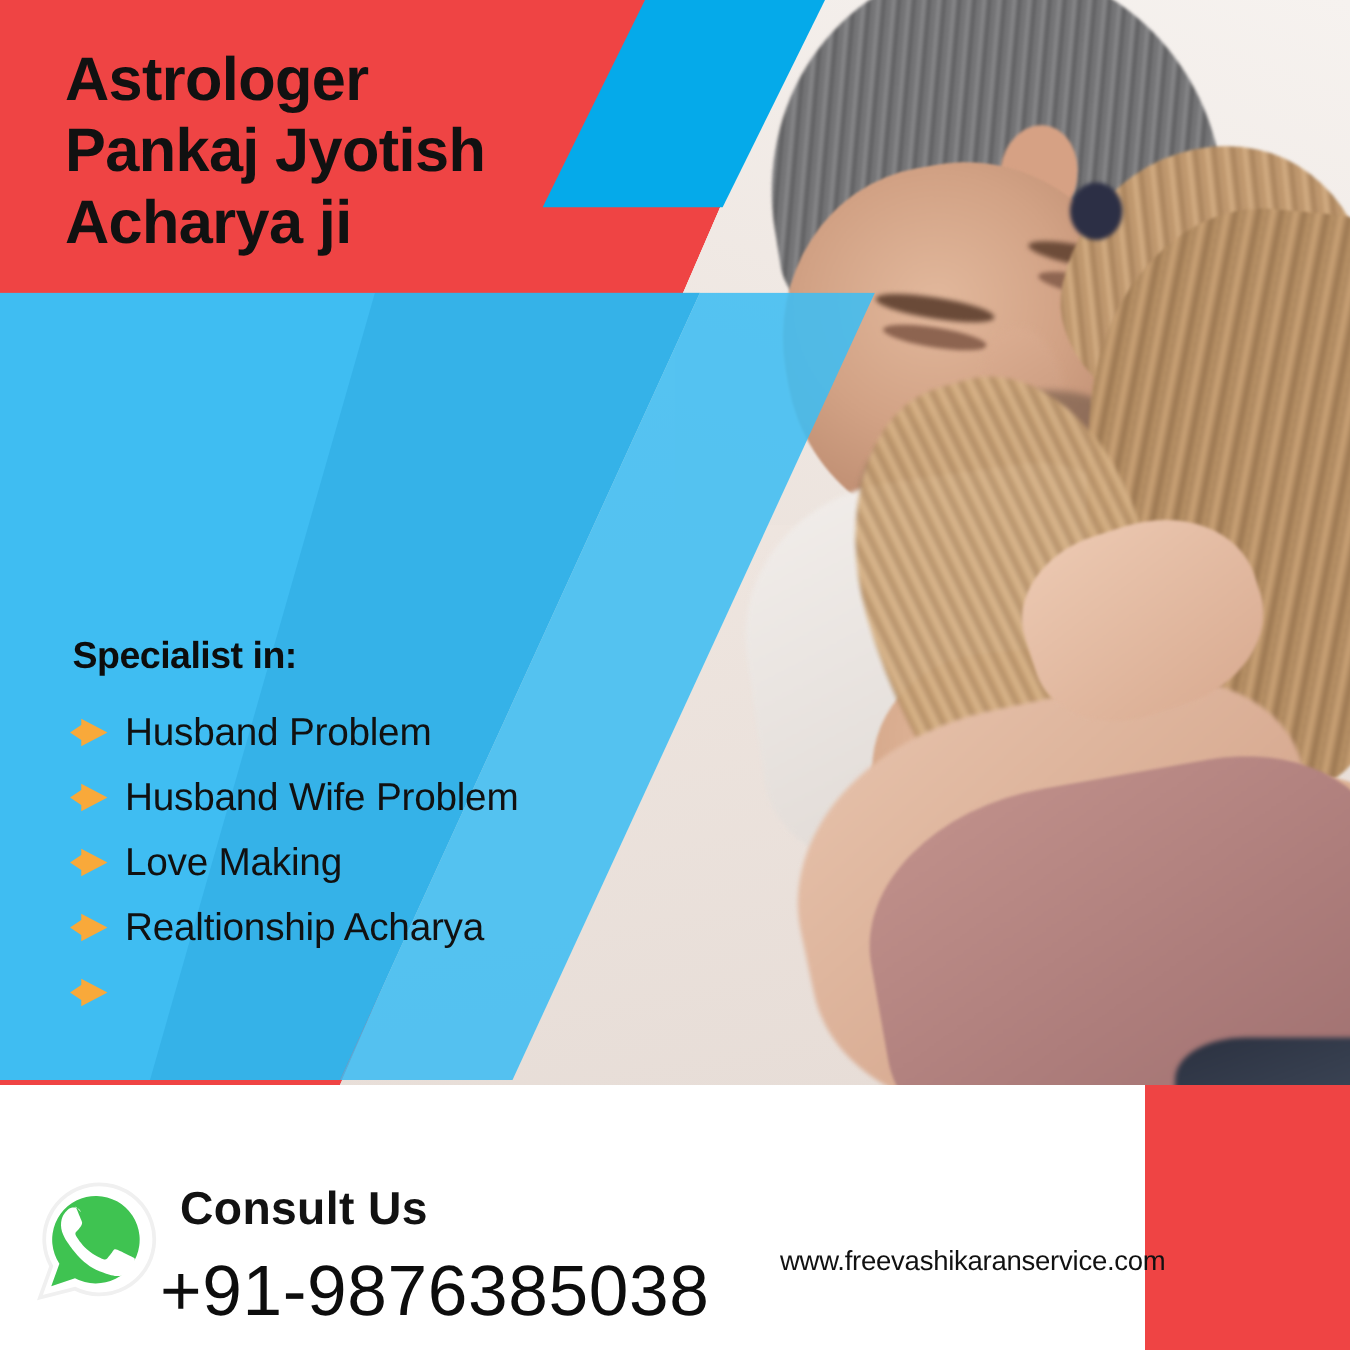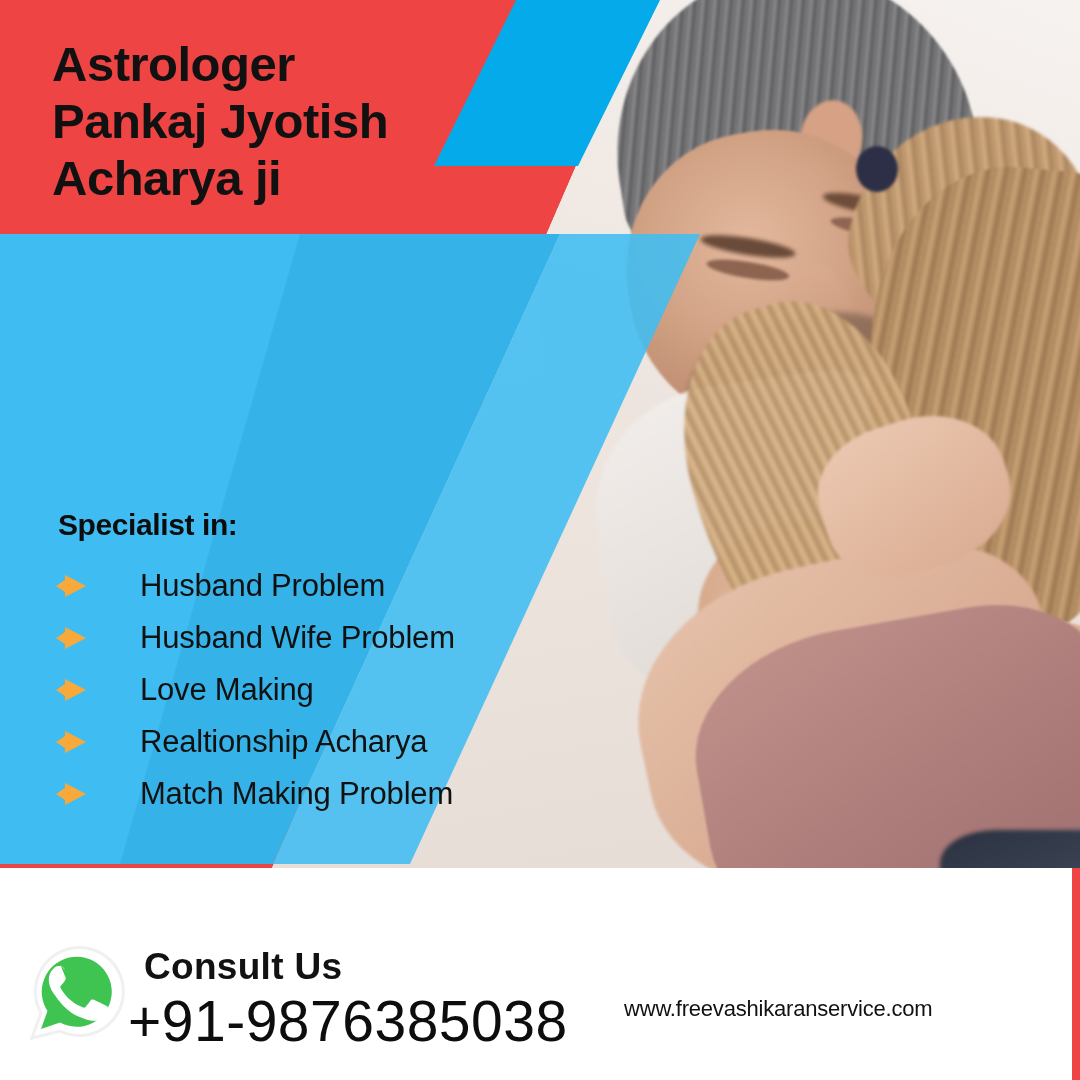--- a/index.html
+++ b/index.html
@@ -224,45 +224,44 @@
   }
   .bullets {
     position:absolute; left:56px; top:560px; width:460px;
     list-style:none;
   }
   .bullets li {
     display:flex; align-items:center;
     height:52px; margin-bottom:0px;
     font-size:31px; color:#111111;
     letter-spacing:-0.2px;
-    gap:40px;
   }
   .bul-icon {
     flex:0 0 auto;
     width:30px; height:24px; margin-right:14px;
     display:inline-block;
   }
   .bul-icon svg { display:block; }
 
   
   .footer {
-    position:absolute; left:0; top:868px; width:1072px; height:212px;
+    position:absolute; left:0; top:868px; width:916px; height:212px;
     background:#ffffff;
   }
   .wa-icon {
     position:absolute; left:20px; top:66px;
     width:118px; height:118px;
   }
   .consult {
     position:absolute; left:144px; top:78px;
     font-size:37px; font-weight:bold; color:#121212;
     letter-spacing:0.3px;
   }
   .phone {
-    position:absolute; left:128px; top:120px;
+    position:absolute; left:128px; top:132px;
     font-size:57px; color:#0d0d0d;
     letter-spacing:0.5px;
   }
   .website {
     position:absolute; left:624px; top:128px;
     font-size:22px; color:#111111;
     letter-spacing:-0.2px;
   }
 </style>
 </head>
@@ -342,21 +341,20 @@
         </svg>
       </span>
       <span>Realtionship Acharya</span>
     </li>
     <li>
       <span class="bul-icon">
         <svg width="30" height="24" viewBox="0 0 30 24">
           <path d="M0 12 L9 6 L9 1 L30 12 L9 23 L9 18 Z" fill="#F9A93A"></path>
         </svg>
       </span>
-      <span>Match Making Problem</span>
     </li>
   </ul>
 
   <div class="footer">
 
     <span class="wa-icon">
       <svg width="118" height="118" viewBox="0 0 118 118">
         <path d="M12 104 L21 79 A44 44 0 1 1 40 97 Z" fill="#ffffff" stroke="#f0f0f0" stroke-width="3"></path>
         <path d="M21 95 L27.5 77 A35 35 0 1 1 40 88.5 Z" fill="#3FC351"></path>
         <path d="M45 36 c-2 -4 -4 -4 -6 -4 c-1.6 0 -3.4 0.3 -5.2 2.2

